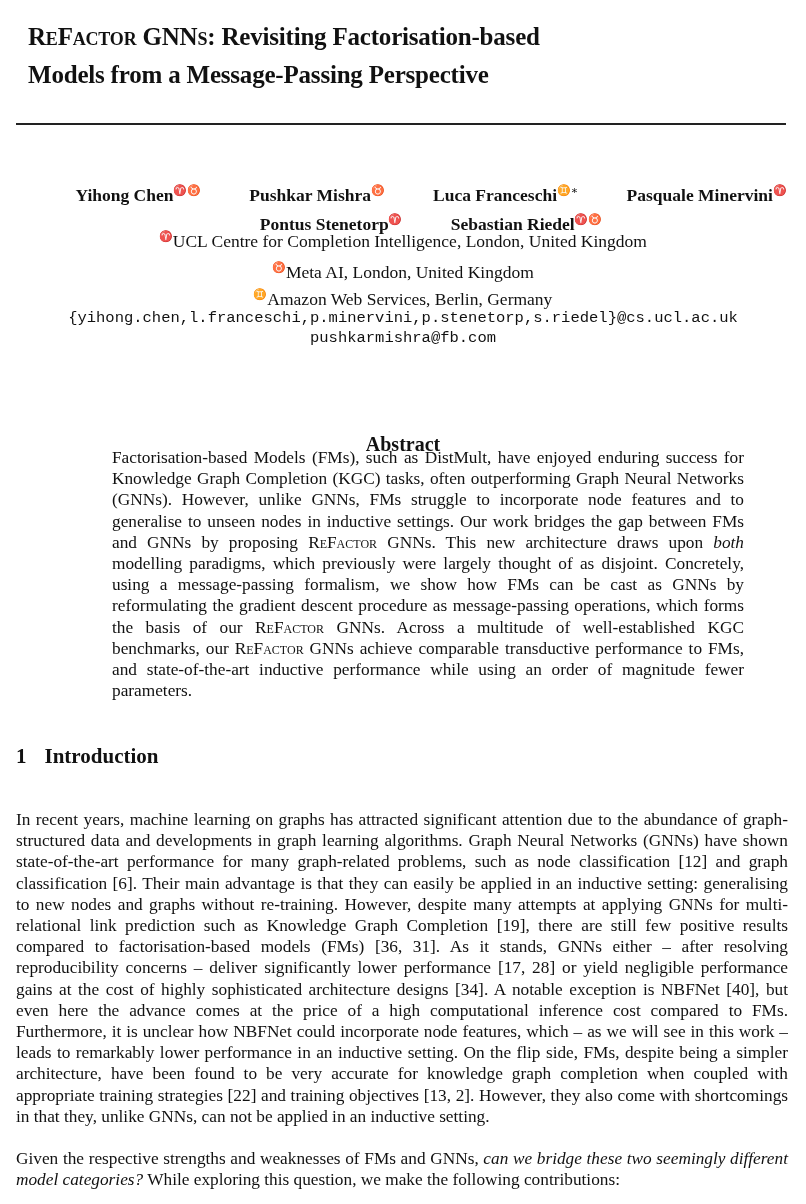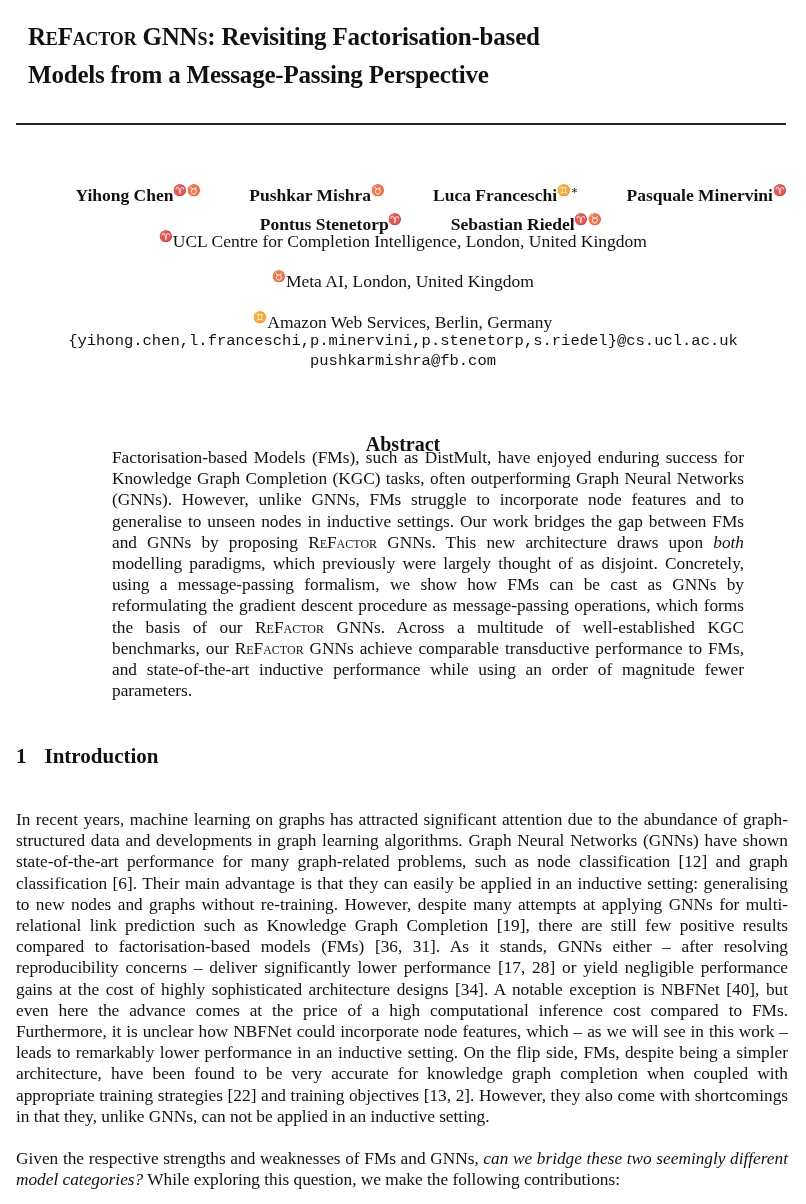--- a/index.html
+++ b/index.html
@@ -64,22 +64,22 @@
     <span class="a"><span>Pasquale Minervini</span><sup>♈</sup></span>
   </div>
   <div>
     <span class="a"><span>Pontus Stenetorp</span><sup>♈</sup></span>
     <span class="a"><span>Sebastian Riedel</span><sup>♈♉</sup></span>
   </div>
 </div>
 
 <div class="abs affil">
   <div><sup>♈</sup><span>UCL Centre for Completion Intelligence, London, United Kingdom</span></div>
-  <div style="margin-top:15px"><sup>♉</sup><span>Meta AI, London, United Kingdom</span></div>
-  <div style="margin-top:16px"><sup>♊</sup><span>Amazon Web Services, Berlin, Germany</span></div>
+  <div style="margin-top:6px"><sup>♉</sup><span>Meta AI, London, United Kingdom</span></div>
+  <div style="margin-top:2px"><sup>♊</sup><span>Amazon Web Services, Berlin, Germany</span></div>
   <div class="mono">{yihong.chen,l.franceschi,p.minervini,p.stenetorp,s.riedel}@cs.ucl.ac.uk</div>
   <div class="mono">pushkarmishra@fb.com</div>
 </div>
 
 <div class="abs abs-heading">Abstract</div>
 
 <div class="abs abstract">
   <p><span>Factorisation-based Models (FMs), such as DistMult, have enjoyed enduring success for Knowledge Graph Completion (KGC) tasks, often outperforming Graph Neural Networks (GNNs). However, unlike GNNs, FMs struggle to incorporate node features and to generalise to unseen nodes in inductive settings. Our work bridges the gap between FMs and GNNs by proposing </span><span class="sc">ReFactor</span><span> GNNs</span><span>. This new architecture draws upon </span><i>both</i><span> modelling paradigms, which previously were largely thought of as disjoint.  Concretely, using a message-passing formalism, we show how FMs can be cast as GNNs by reformulating the gradient descent procedure as message-passing operations, which forms the basis of our </span><span class="sc">ReFactor</span><span> GNNs</span><span>. Across a multitude of well-established KGC benchmarks, our </span><span class="sc">ReFactor</span><span> GNNs</span><span> achieve comparable transductive performance to FMs, and state-of-the-art inductive performance while using an order of magnitude fewer parameters.</span></p>
 </div>
 

